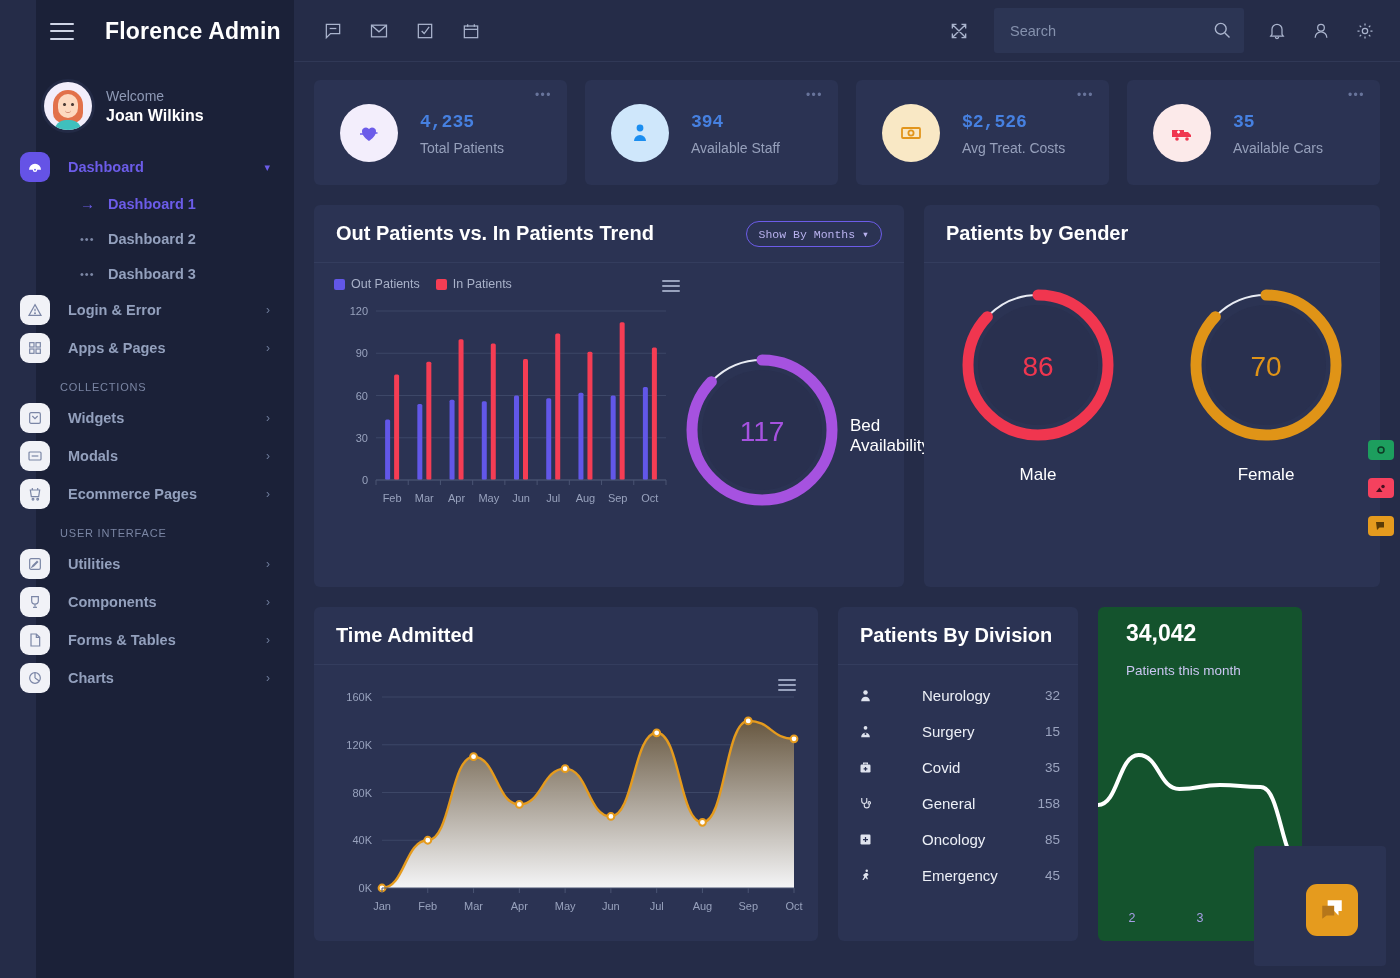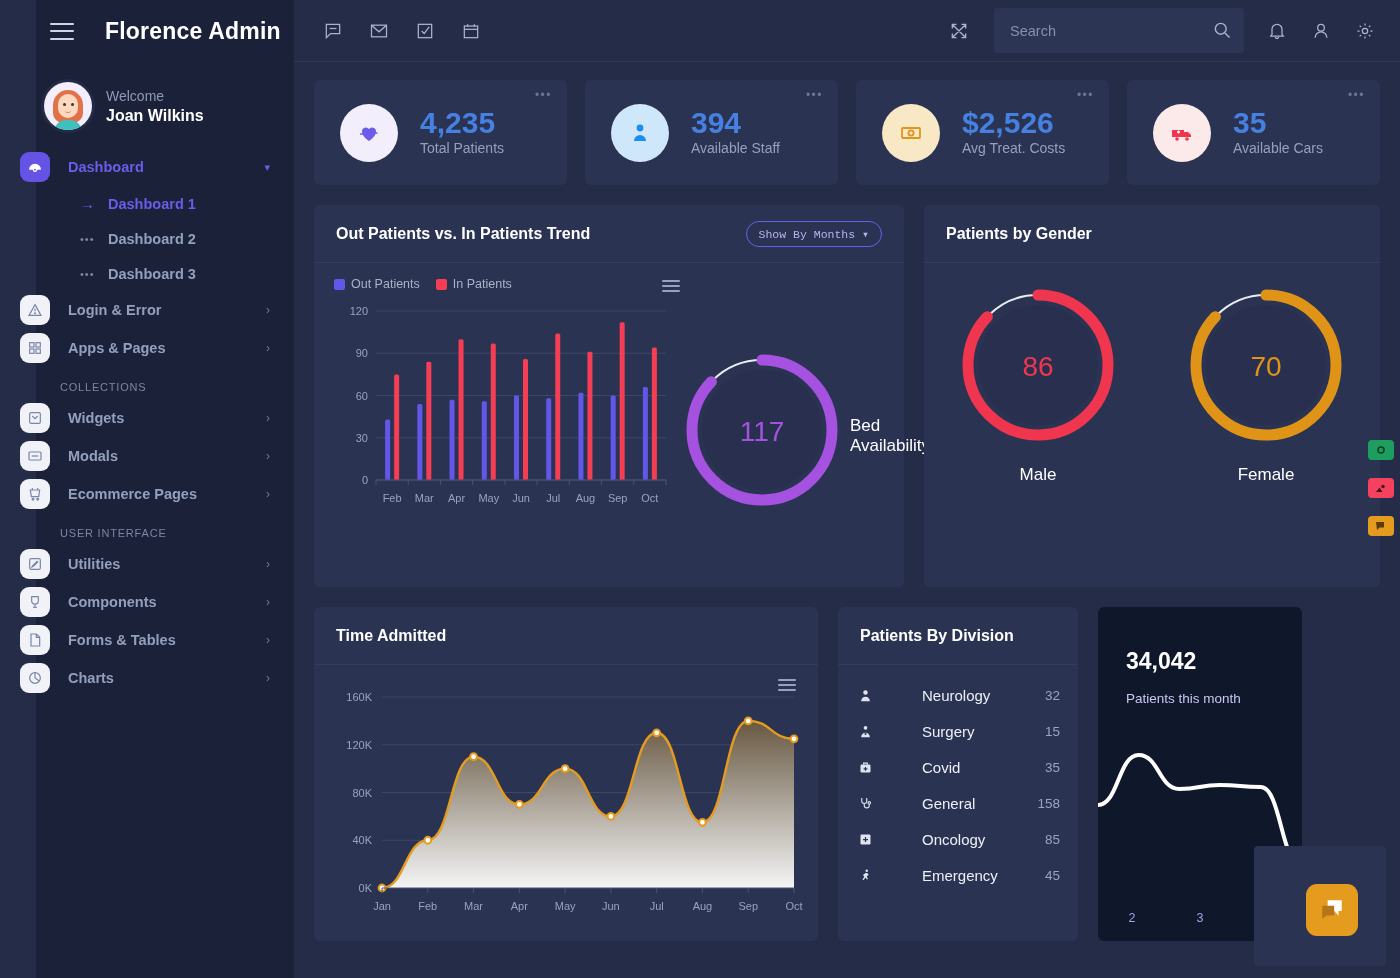--- a/index.html
+++ b/index.html
@@ -88,31 +88,31 @@
   
   .stats { display:flex; gap:18px; }
   .stat {
     flex:1; height:105px; background:#2b3353; border-radius:6px;
     display:flex; align-items:center; padding:0 26px; position:relative;
   }
   .stat .dots { position:absolute; right:15px; top:10px; color:#68749b; font-size:12px; letter-spacing:1.5px; line-height:10px; cursor:pointer;}
   .stat-ico { width:58px; height:58px; border-radius:50%; display:flex; align-items:center; justify-content:center; flex:0 0 58px; }
   .stat-ico svg { width:24px; height:24px; }
   .stat-txt { margin-left:22px; }
-  .stat-val { font-size:30px; font-weight:700; color:#4680e0; line-height:31px; }
+  .stat-val { font-size:18px; font-weight:700; color:#4680e0; line-height:31px;font-family:Liberation Mono, monospace; }
   .stat-lbl { font-size:14px; color:#96a0bb; line-height:20px; }
 
   
   .row2 { display:flex; gap:20px; margin-top:20px; }
   .panel { background:#2b3353; border-radius:6px; }
   .panel-head {
     height:58px; display:flex; align-items:center; justify-content:space-between;
     padding:0 22px; border-bottom:1px solid #343d5e;
   }
-  .panel-title { color:#ffffff; font-size:16px; font-weight:600; }
+  .panel-title { color:#ffffff; font-size:20px; font-weight:600; }
   .pill {
     border:1px solid #6c5ce9; color:#b9b2ef; border-radius:20px;
     font-size:11.5px; padding:5px 12px; cursor:pointer; background:transparent;
     font-family:Liberation Mono, monospace;
   }
   .panel-a { width:590px; height:382px; }
   .panel-b { flex:1; height:382px; }
 
   .chart-area { display:flex; height:324px; }
   .bar-col { width:360px; padding:14px 0 0 20px; position:relative; }
@@ -130,21 +130,21 @@
   .gauge-wrap { position:relative; }
   .gauge-num { position:absolute; inset:0; display:flex; align-items:center; justify-content:center; font-size:28px; font-weight:400; }
 
   .gender-row { display:flex; justify-content:space-around; padding-top:14px; }
   .gender-item { display:flex; flex-direction:column; align-items:center; }
 
   
   .row3 { display:flex; gap:20px; margin-top:20px; }
   .panel-c { width:504px; height:334px; }
   .panel-d { width:240px; height:334px; }
-  .panel-e { width:204px; height:334px; background:#0f172a; border-radius:6px; position:relative; overflow:hidden; padding:40px 0 0 28px; }
+  .panel-e { width:204px; height:334px; background:#14532d; border-radius:6px; position:relative; overflow:hidden; padding:12px 0 0 28px; }
   .big-num { color:#ffffff; font-size:23px; font-weight:700; line-height:28px; }
   .big-sub { color:#cbc6f2; font-size:13.5px; margin-top:16px; }
   .pc-x { position:absolute; bottom:16px; left:0; width:100%; display:flex; color:#a79ee6; font-size:12.5px; }
   .pc-x span { flex:1; text-align:center; }
 
   .div-list { padding:12px 0 0 0; }
   .div-row { display:flex; align-items:center; height:36px; padding:0 18px 0 20px; }
   .div-ico { width:22px; color:#dfe3ee; display:flex; align-items:center; }
   .div-ico svg { width:15px; height:15px; }
   .div-name { flex:1; margin-left:42px; font-size:15px; color:#eceff6; }

